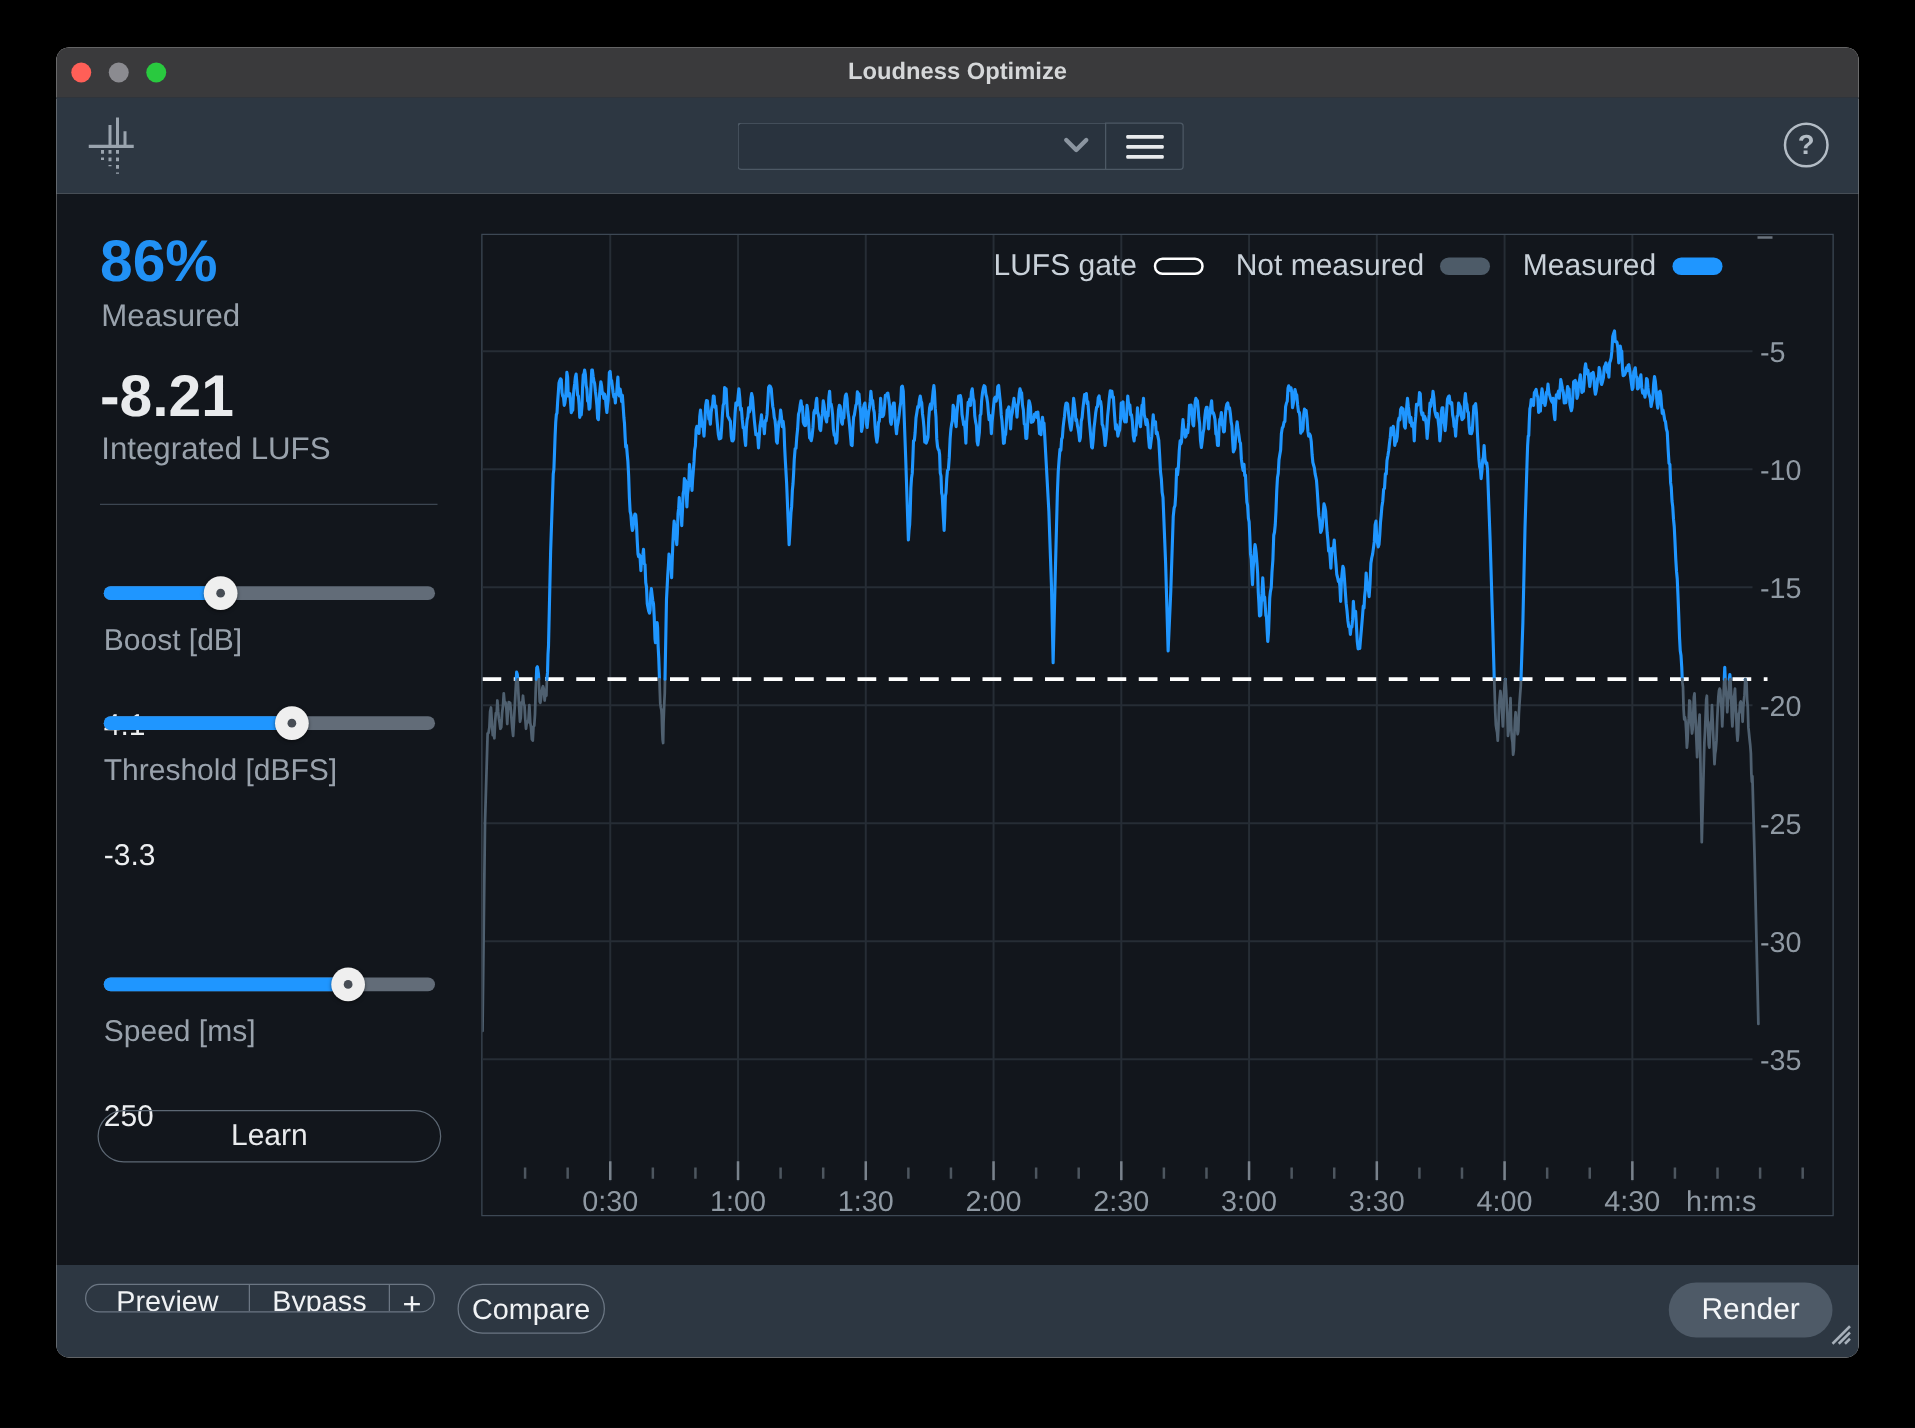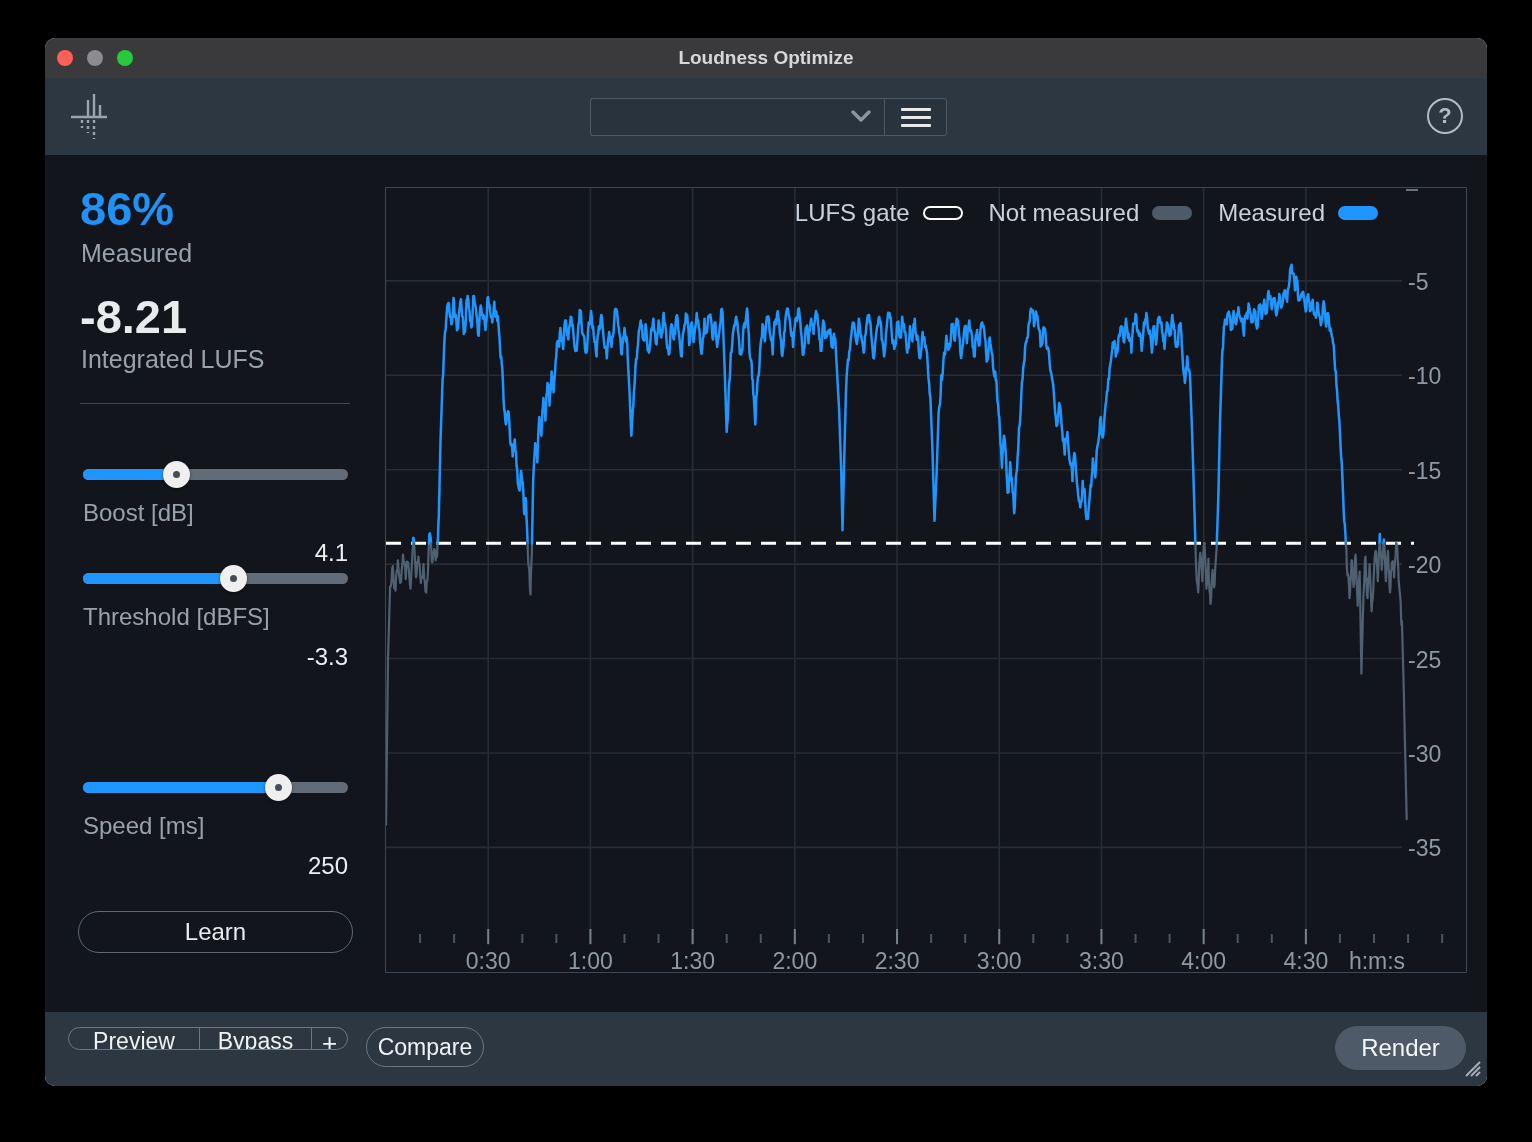--- a/index.html
+++ b/index.html
@@ -37,25 +37,25 @@
   .lufs-label{position:absolute;left:36px;top:190px;font-size:25px;color:#99a2ac;}
   .divider{position:absolute;left:35px;top:248px;width:270px;height:1px;background:#3c4651;}
   
   .slider-group{position:absolute;left:38px;width:265px;height:70px;}
   .sg-0{top:306px}.sg-1{top:410px}.sg-2{top:515px}.sg-3{top:619px}
   .track{position:absolute;left:0;top:8px;width:265px;height:11px;background:#626c78;border-radius:6px;}
   .track-fill{position:absolute;left:0;top:0;height:11px;background:#1f96ff;border-radius:6px 0 0 6px;}
   .thumb{position:absolute;top:0;width:27px;height:27px;border-radius:50%;background:#efefef;margin-left:-13px;
     box-shadow:0 1px 3px rgba(0,0,0,.5);cursor:pointer;}
   .thumb::after{content:"";position:absolute;left:10px;top:10px;width:7px;height:7px;border-radius:50%;background:#474d55;}
-  .slider-label-row{position:absolute;left:0;top:38px;width:265px;display:flex;justify-content:space-between;}
+  .slider-label-row{position:absolute;left:0;top:38px;width:265px;display:flex;justify-content:space-between;flex-direction:column;}
   .slider-label{font-size:24px;color:#99a2ac;}
   .slider-value{font-size:24px;color:#eceef0;margin-top:40px;}
   .learn-btn{position:absolute;left:33px;top:733px;width:275px;height:42px;border:1.5px solid #5d6874;border-radius:22px;
-    background:transparent;color:#e9ebed;font-size:24px;font-family:"Liberation Sans",sans-serif;cursor:pointer;margin-top:23px;}
+    background:transparent;color:#e9ebed;font-size:24px;font-family:"Liberation Sans",sans-serif;cursor:pointer;}
   
   .chart{position:absolute;left:340px;top:32px;width:1080px;height:784px;border:1px solid #3d4854;background:#12161c;}
   .legend{position:absolute;top:11px;right:88px;display:flex;align-items:flex-start;gap:26px;}
   .legend-item{display:flex;align-items:center;gap:13px;}
   .legend-label{font-size:24px;color:#c9d1d9;}
   .pill{width:40px;height:14px;border-radius:7px;display:inline-block;box-sizing:border-box;}
   .pill.gate{background:#10151b;border:2.5px solid #ffffff;}
   .pill.nm{background:#4d5b68;}
   .pill.m{background:#1f96ff;}
   

